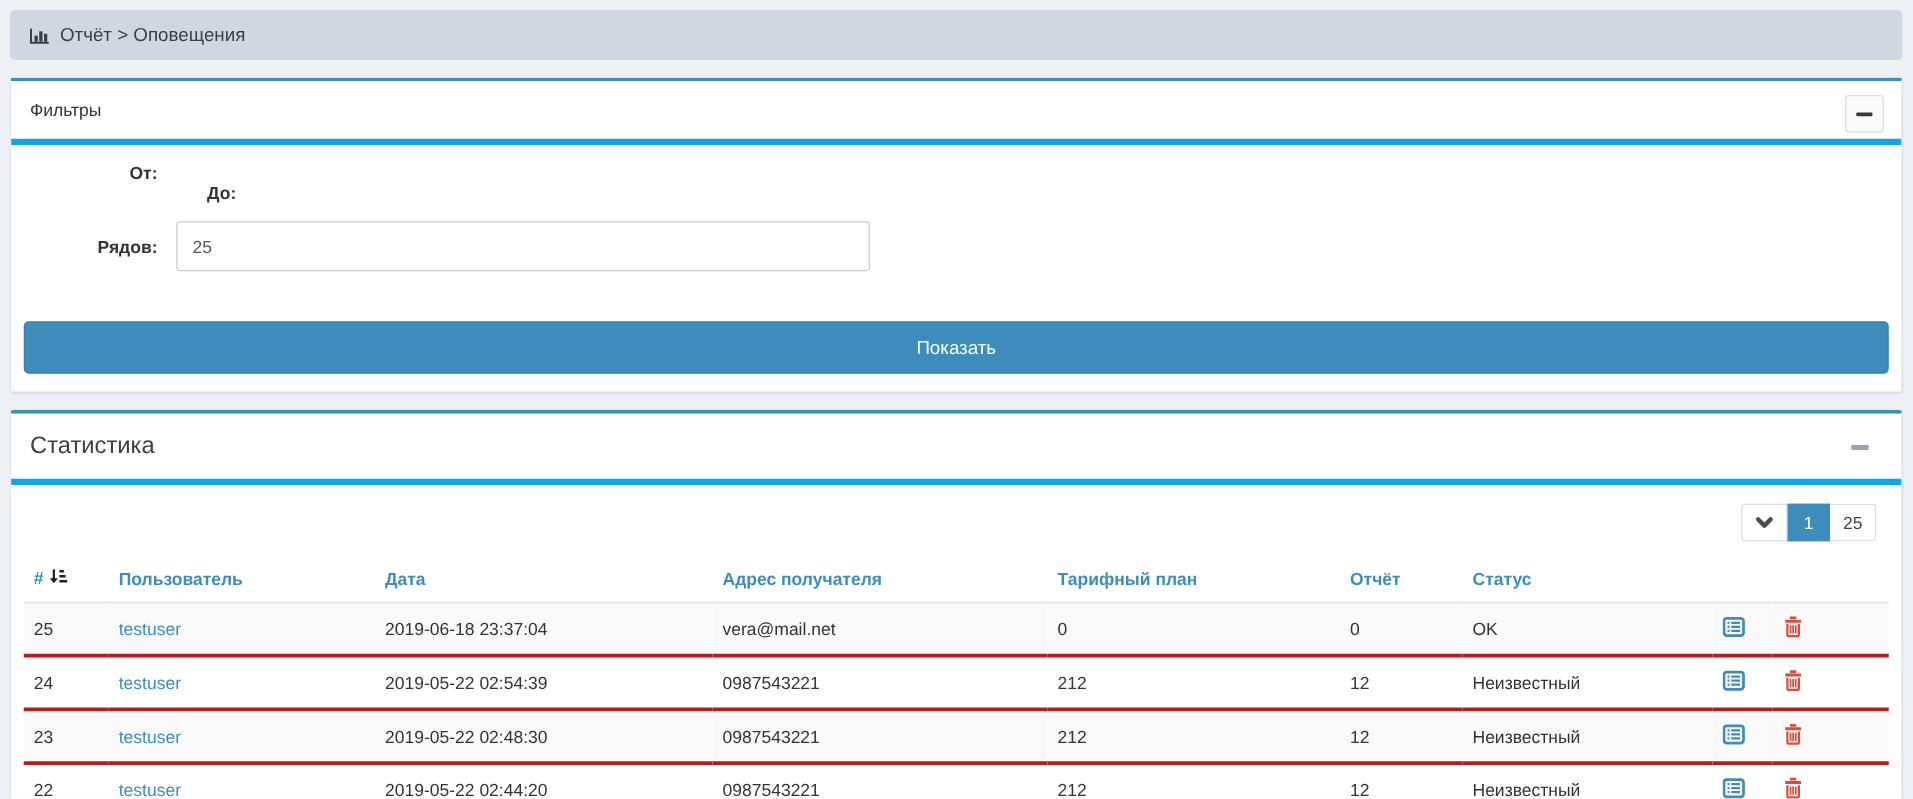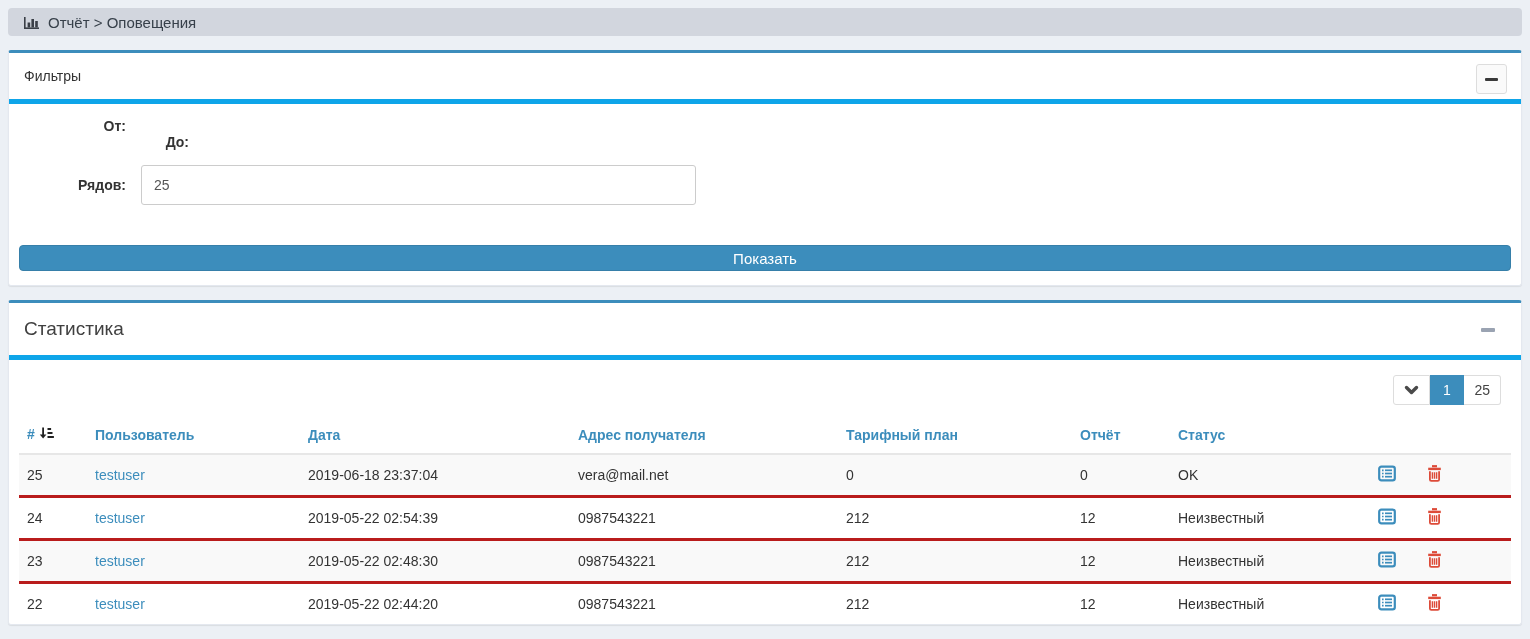--- a/index.html
+++ b/index.html
@@ -7,21 +7,21 @@
   body {
     background: #ecf0f5;
     font-family: "Liberation Sans", "DejaVu Sans", sans-serif;
     font-size: 14px;
     color: #333;
   }
   .page { padding: 8px; }
 
   
   .topbar {
-    height: 28px;
+    height: 40px;
     background: #d2d6de;
     border-radius: 4px;
     display: flex;
     align-items: center;
     padding: 0 15px;
     font-size: 15px;
     color: #37404a;
   }
   .topbar .icon-wrap { display: inline-flex; margin-right: 8px; }
 
@@ -95,21 +95,21 @@
   .g1 input { flex: 1; }
   .g2 { width: 698px; margin-left: 45px; }
   .g2 .lbl { width: 140px; }
   .g2 input { flex: 1; }
   .input-rounded { border-radius: 6px; }
   .input-square { border-radius: 3px; }
 
   .btn-primary {
     display: block;
     width: 100%;
-    height: 26px;
+    height: 42px;
     margin-top: 40px;
     background: #3c8dbc;
     border: 1px solid #367fa9;
     border-radius: 4px;
     color: #fff;
     font-size: 15px;
     font-family: inherit;
     cursor: pointer;
   }
 

